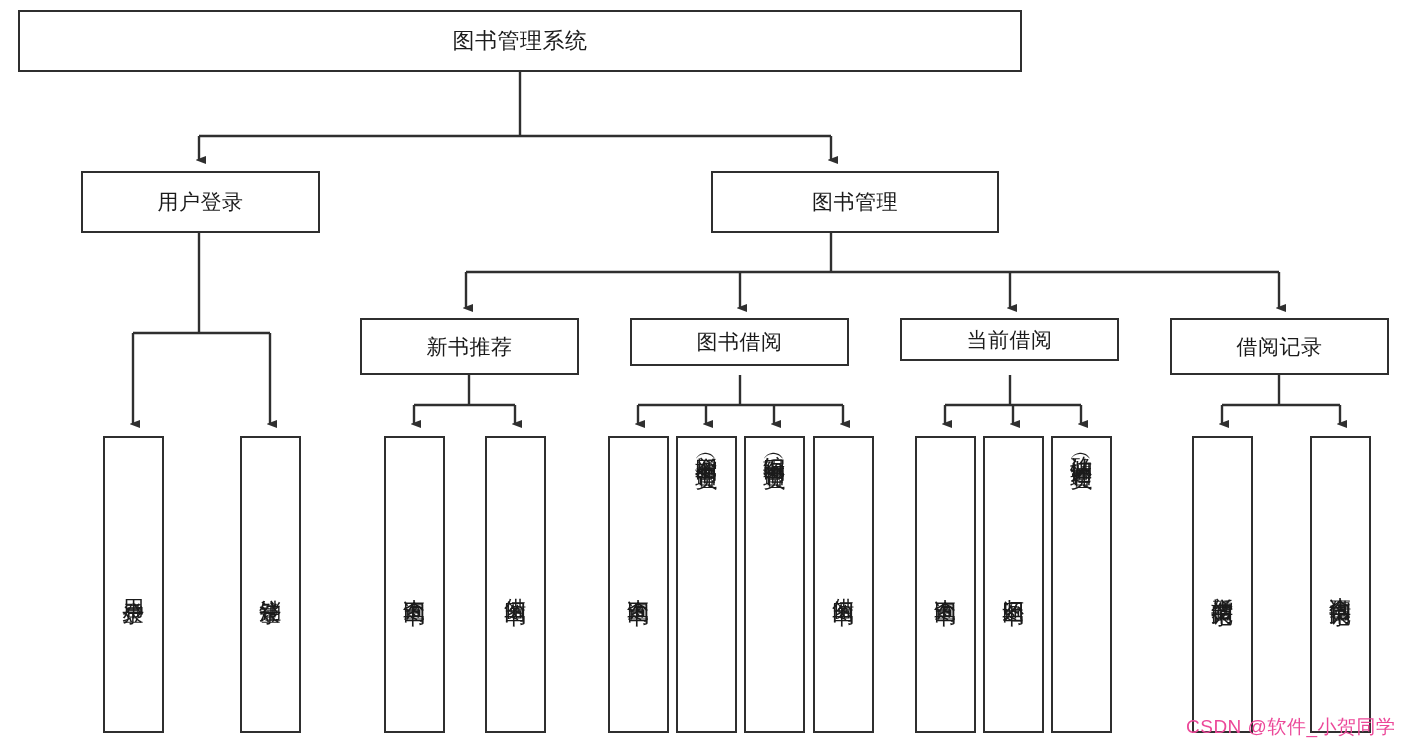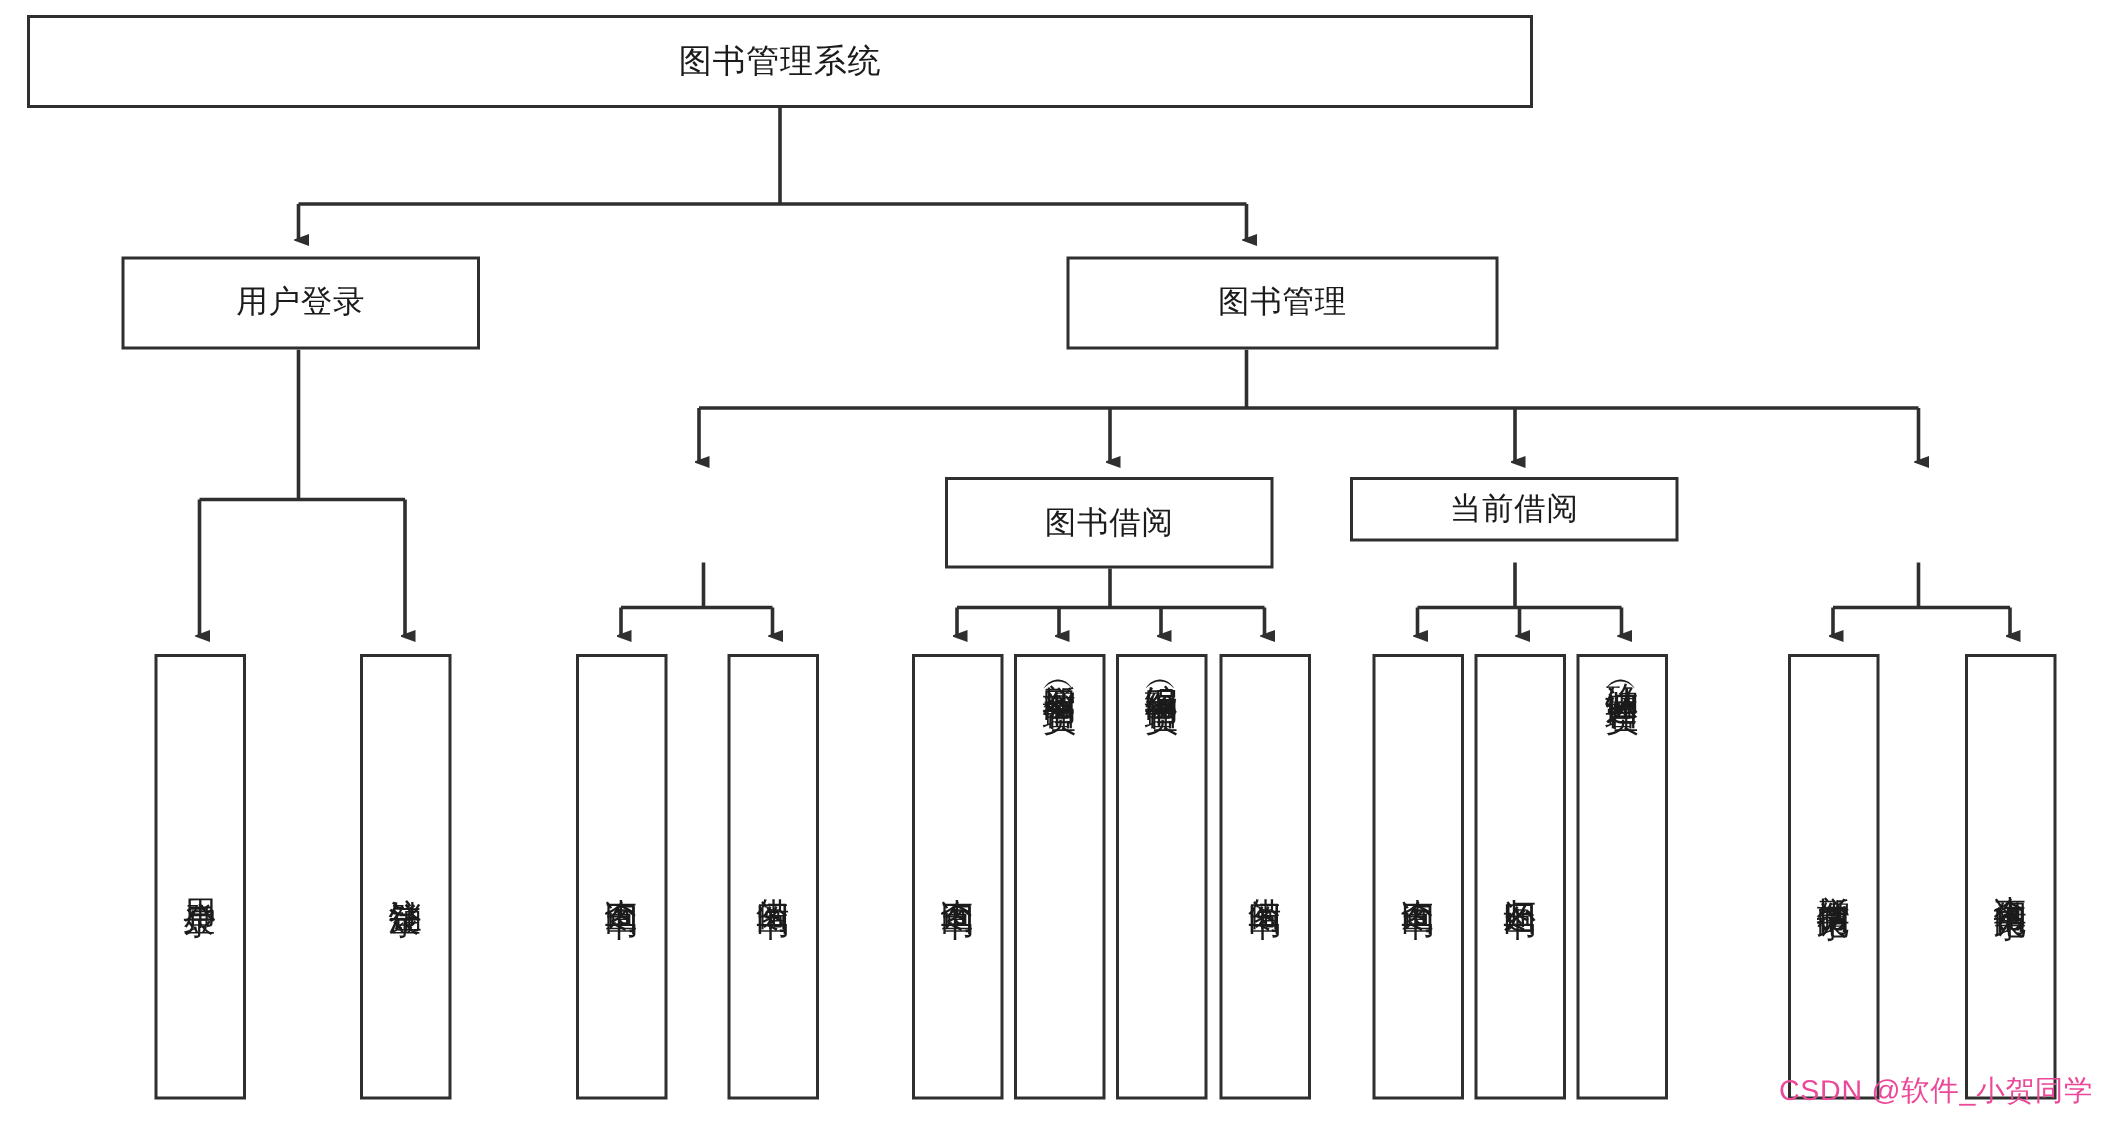--- a/index.html
+++ b/index.html
@@ -132,26 +132,32 @@
     <span class="label">图书管理系统</span>
   </div>
 
   <div class="node" style="left:81px; top:171px; width:239px; height:62px;">
     <span class="label">用户登录</span>
   </div>
   <div class="node" style="left:711px; top:171px; width:288px; height:62px;">
     <span class="label">图书管理</span>
   </div>
 
-  <div class="node" style="left:630px; top:318px; width:219px; height:61px;">
+  <div class="node" style="left:360px; top:318px; width:219px; height:57px;">
+    <span class="label">新书推荐</span>
+  </div>
+  <div class="node" style="left:630px; top:318px; width:219px; height:48px;">
     <span class="label">图书借阅</span>
   </div>
   <div class="node" style="left:900px; top:318px; width:219px; height:43px;">
     <span class="label">当前借阅</span>
   </div>
+  <div class="node" style="left:1170px; top:318px; width:219px; height:57px;">
+    <span class="label">借阅记录</span>
+  </div>
 
   <div class="node leaf mid" style="left:103px; top:436px; width:61px; height:297px;">
     <span class="label">用户登录</span>
   </div>
   <div class="node leaf mid" style="left:240px; top:436px; width:61px; height:297px;">
     <span class="label">注销登录</span>
   </div>
 
   <div class="node leaf mid" style="left:384px; top:436px; width:61px; height:297px;">
     <span class="label">查询图书</span>

